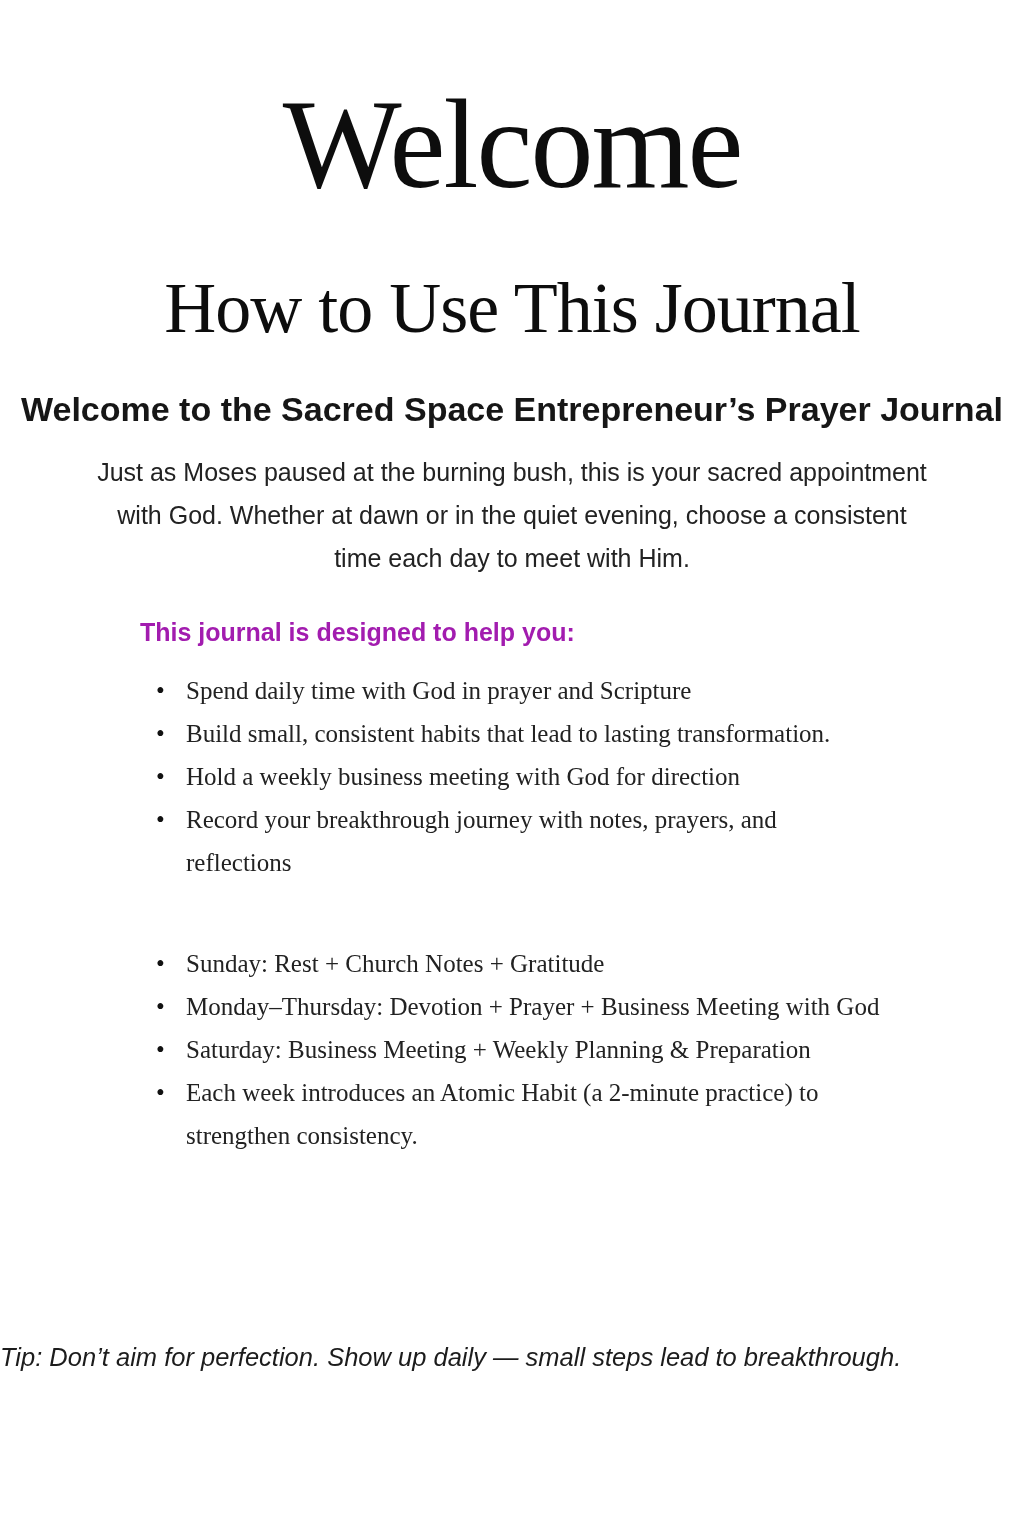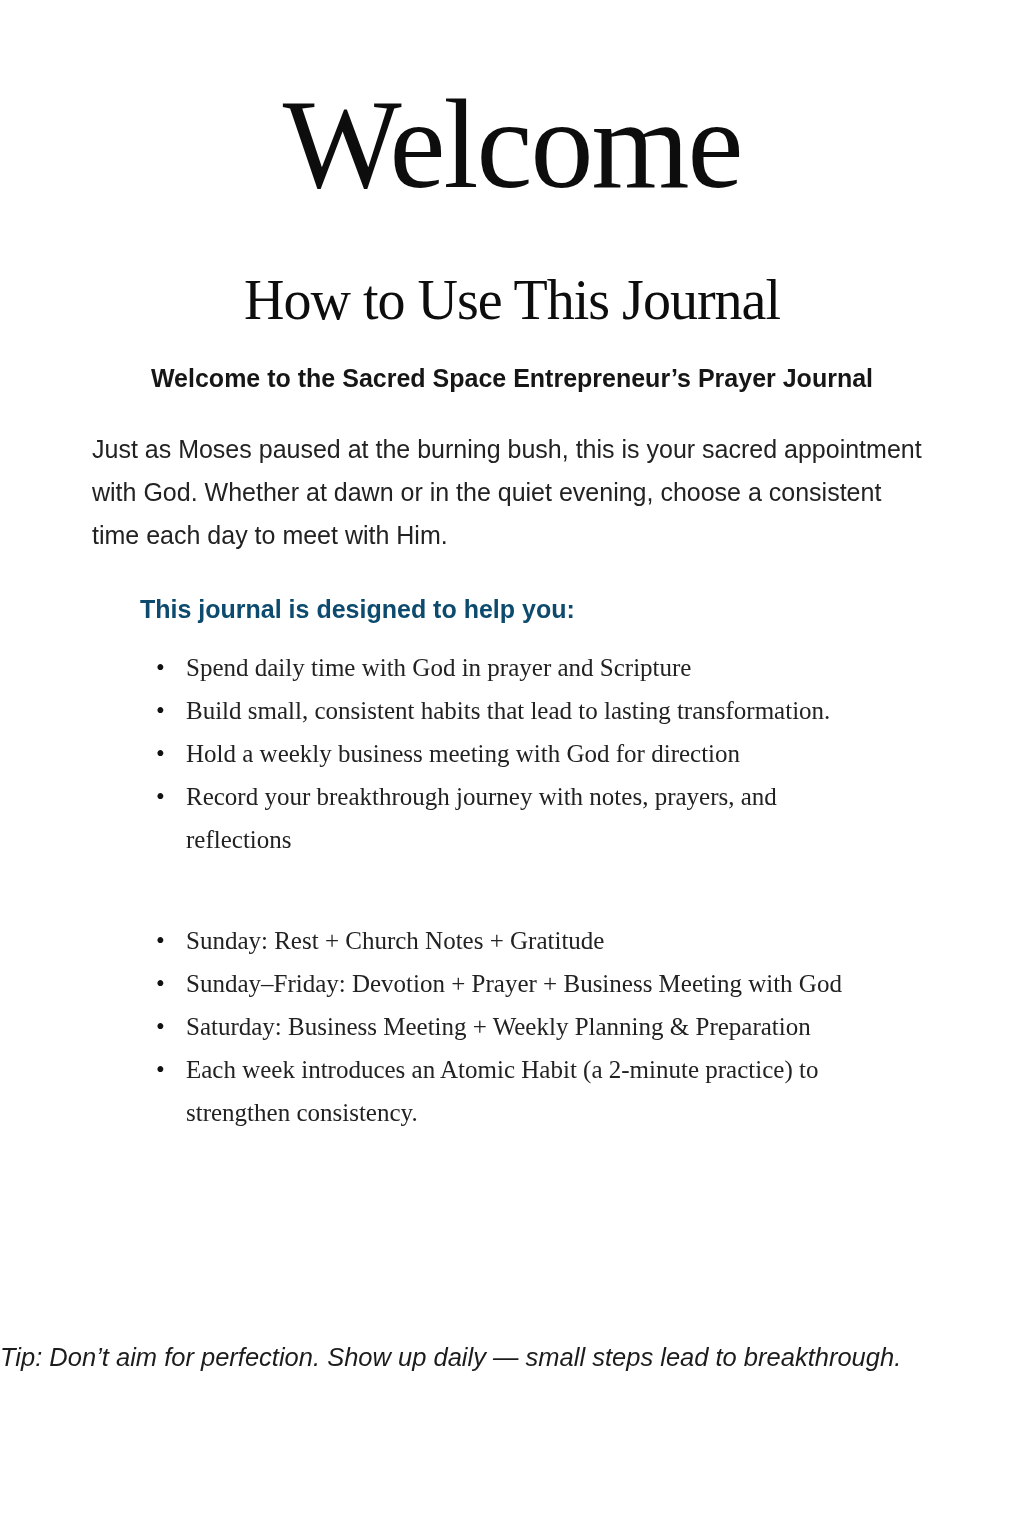--- a/index.html
+++ b/index.html
@@ -22,48 +22,48 @@
     font-size: 126px;
     line-height: 1;
     text-align: center;
     margin-top: 82px;
     letter-spacing: -2px;
     color: #0d0d0d;
   }
   .subtitle {
     font-family: "Liberation Serif", serif;
     font-weight: 400;
-    font-size: 56px;
+    font-size: 72px;
     line-height: 1;
     text-align: center;
     margin-top: 64px;
     letter-spacing: -1px;
     color: #0d0d0d;
   }
   .intro-heading {
-    font-size: 25px;
+    font-size: 34px;
     font-weight: 700;
     text-align: center;
-    margin-top: 36px;
+    margin-top: 46px;
     color: #161616;
   }
   .intro-para {
     font-size: 25px;
     font-weight: 400;
     line-height: 43px;
-    text-align: left;
+    text-align: center;
     max-width: 840px;
-    margin: 35px auto 0;
+    margin: 22px auto 0;
     color: #222222;
   }
   .section-heading {
     font-size: 25px;
     font-weight: 700;
     margin: 0 0 0 140px;
-    color: #0c4a6e;
+    color: #a21caf;
   }
   .section-designed { margin-top: 38px; }
   .section-how { margin-top: 58px; }
   .section-how .section-heading + .bullet-list { margin-top: 10px; }
   .bullet-list {
     list-style: none;
     margin: 22px 0 0 140px;
     max-width: 740px;
     font-family: Liberation Serif, serif;
   }
@@ -111,21 +111,21 @@
       <li>Spend daily time with God in prayer and Scripture</li>
       <li>Build small, consistent habits that lead to lasting transformation.</li>
       <li>Hold a weekly business meeting with God for direction</li>
       <li>Record your breakthrough journey with notes, prayers, and reflections</li>
     </ul>
   </div>
 
   <div class="section-how">
     <ul class="bullet-list">
       <li>Sunday: Rest + Church Notes + Gratitude</li>
-      <li>Sunday–Friday: Devotion + Prayer + Business Meeting with God</li>
+      <li>Monday–Thursday: Devotion + Prayer + Business Meeting with God</li>
       <li>Saturday: Business Meeting + Weekly Planning &amp; Preparation</li>
       <li>Each week introduces an Atomic Habit (a 2-minute practice) to strengthen consistency.</li>
     </ul>
   </div>
 
   <p class="tip">Tip: Don’t aim for perfection. Show up daily — small steps lead to breakthrough.</p>
 
 </div>
 
 </body></html>

